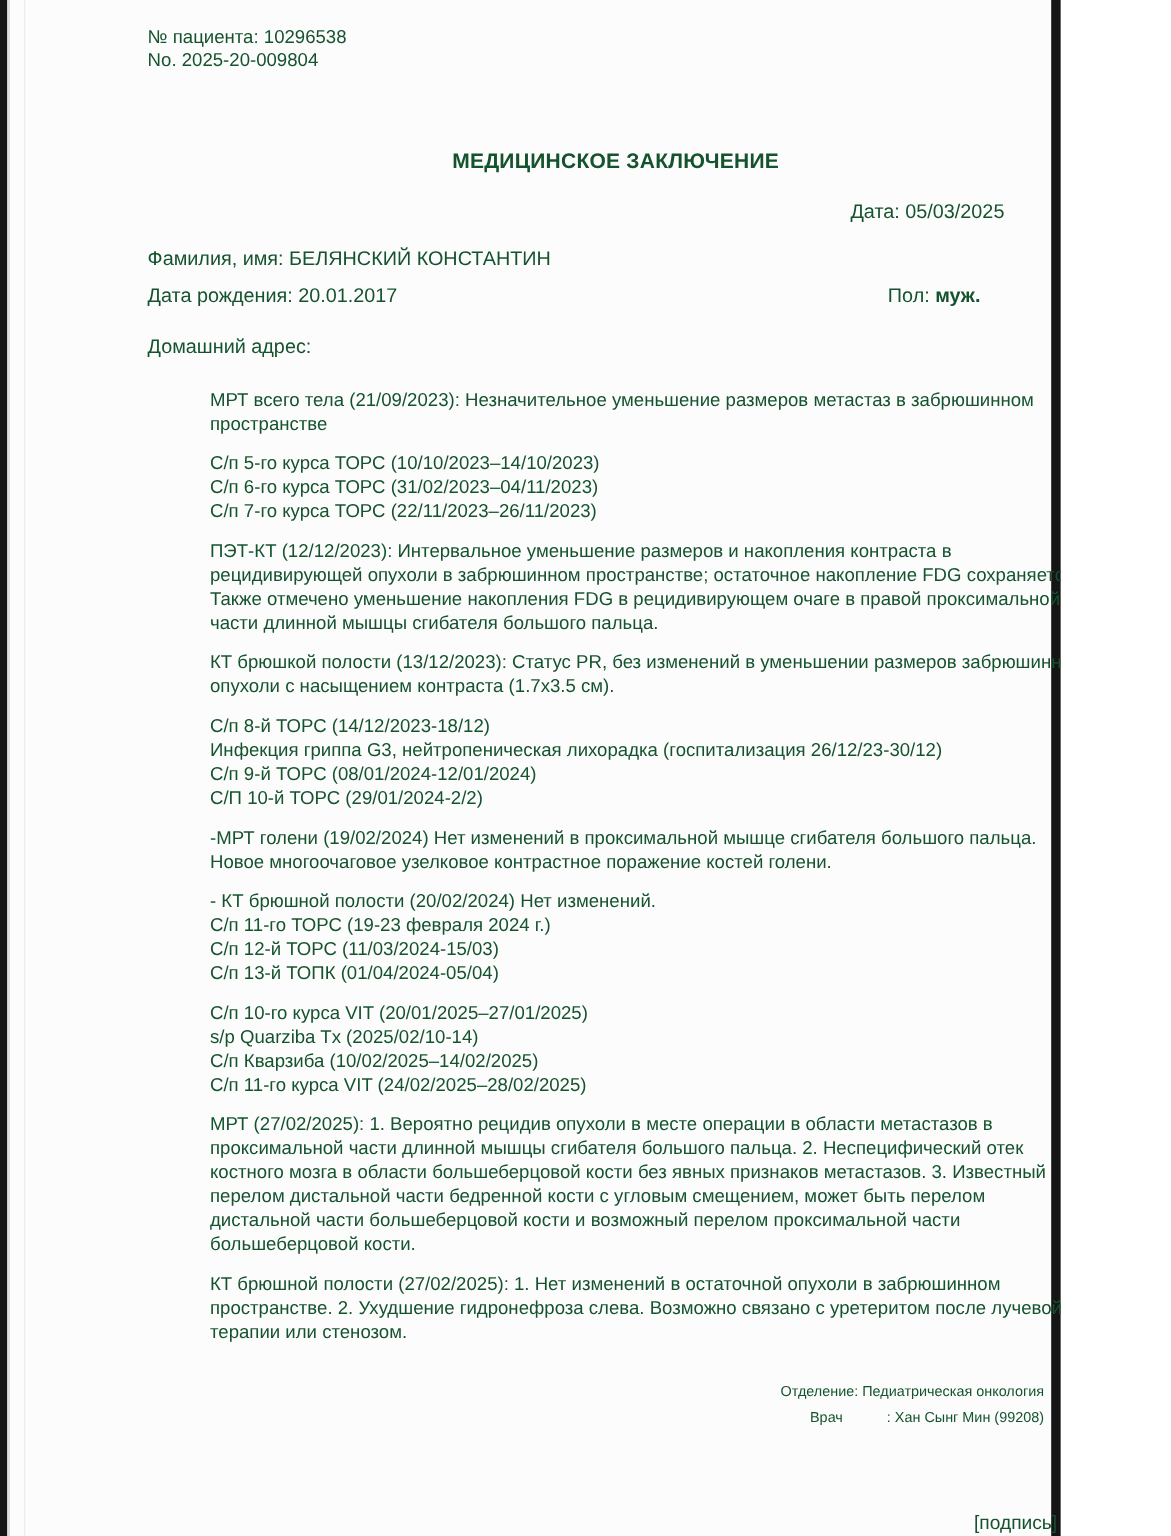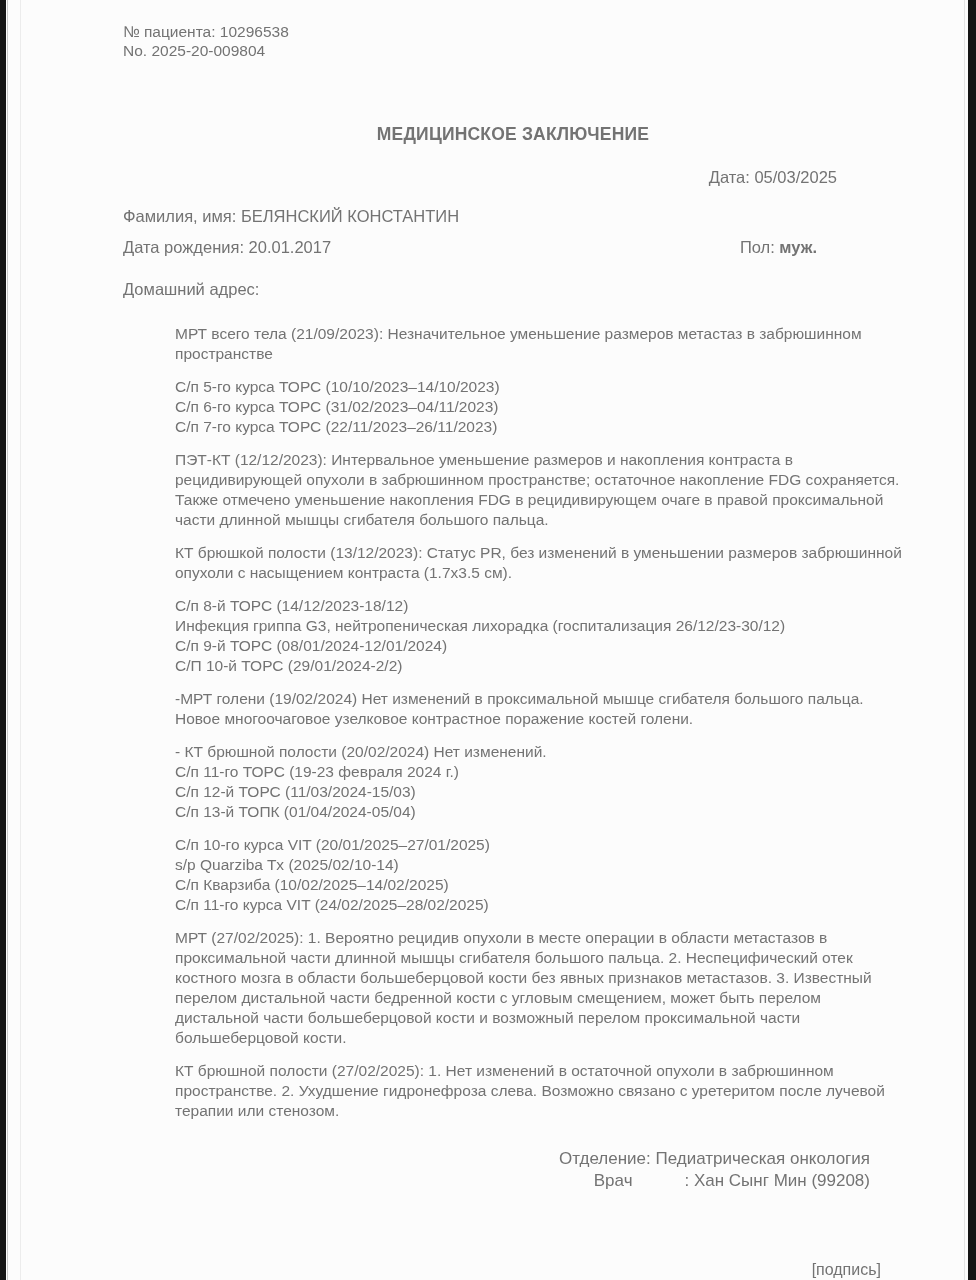--- a/index.html
+++ b/index.html
@@ -1,22 +1,22 @@
 <!DOCTYPE html>
 <html><head>
 <meta charset="utf-8">
 <style>
   html, body { margin: 0; padding: 0; background: #ffffff; }
   .page {
     position: relative;
-    width: 976px;
+    width: 884px;
     height: 1280px;
     background: #fcfcfc;
     font-family: "Liberation Sans", sans-serif;
-    color: #737373;
+    color: #14532d;
     overflow: hidden;
   }
   .edge-left  { position: absolute; left: 0;  top: 0; width: 6px; height: 100%; background: #151515; }
   .edge-left-line { position: absolute; left: 7px; top: 0; width: 1px; height: 100%; background: #c9c9c9; }
   .inner-line-left  { position: absolute; left: 20px;  top: 0; width: 1px; height: 100%; background: #ececec; }
   .edge-right { position: absolute; right: 0; top: 0; width: 8px; height: 100%; background: #151515; }
   .inner-line-right { position: absolute; left: 964px; top: 0; width: 1px; height: 100%; background: #e4e4e4; }
 
   .content { position: absolute; left: 123px; top: 0; width: 780px; }
 
@@ -39,21 +39,21 @@
     font-size: 16.5px;
     line-height: 20px;
   }
   .bold { font-weight: bold; }
   .address { margin-top: 22px; font-size: 16.5px; line-height: 20px; }
 
   .body-block { margin-top: 25px; margin-left: 37px; width: 745px; font-size: 15.5px; line-height: 20px; }
   .paragraph { margin: 0 0 13px 15px; }
   .paragraph .line { min-height: 20px; }
 
-  .footer { margin-top: 27px; text-align: right; padding-right: 33px; font-size: 17px; line-height: 22px; }
+  .footer { margin-top: 27px; text-align: right; padding-right: 33px; font-size: 12px; line-height: 22px; }
   .pre { white-space: pre; }
   .signature { margin-top: 68px; text-align: right; padding-right: 22px; font-size: 16px; line-height: 20px; }
 </style>
 </head>
 <body>
 
 <div class="page">
   <div class="edge-left"></div>
   <div class="edge-left-line"></div>
   <div class="inner-line-left"></div>

